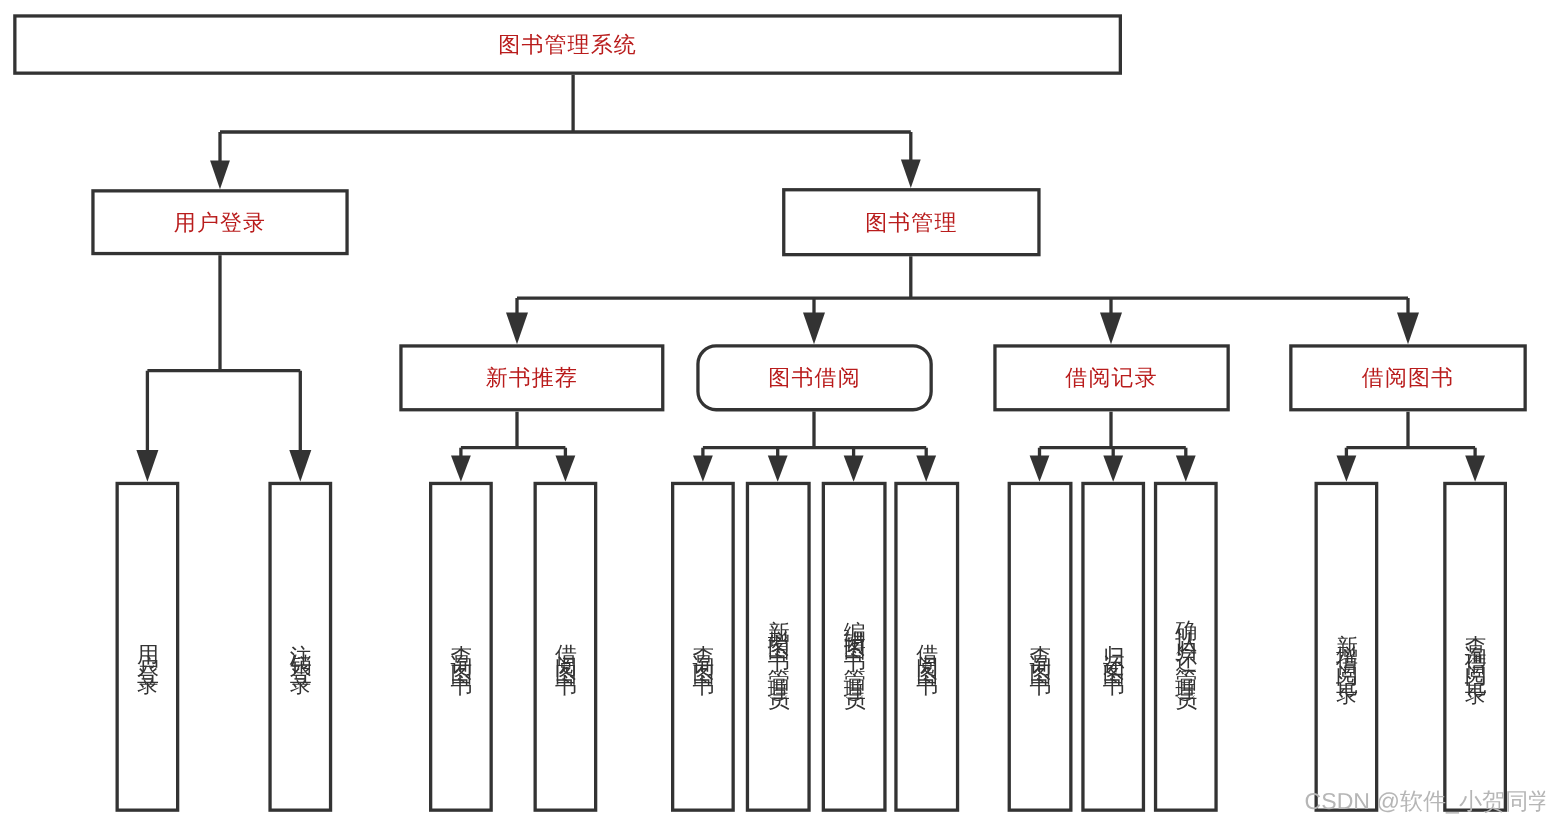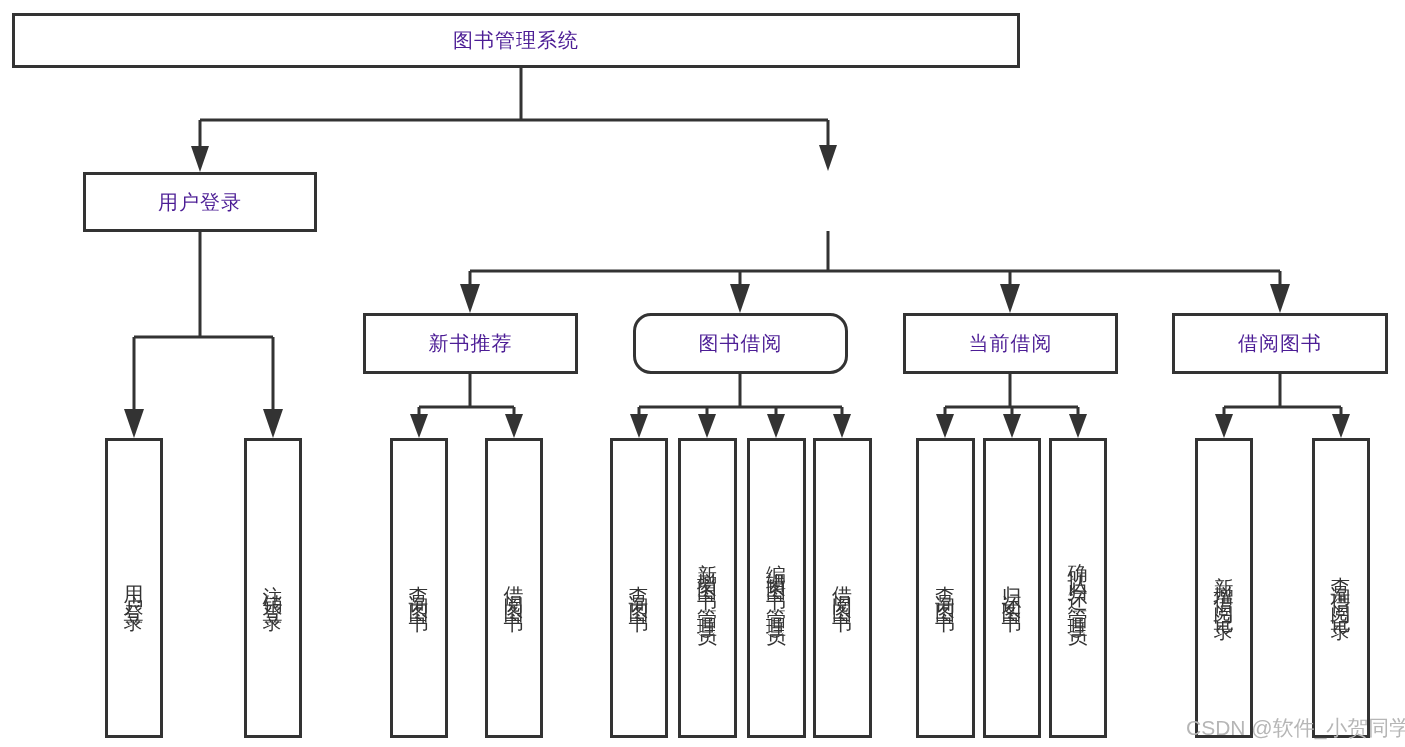--- a/index.html
+++ b/index.html
@@ -10,21 +10,21 @@
     font-family:"Liberation Sans","DejaVu Sans",sans-serif;
     overflow:hidden;
   }
   .wires{position:absolute;left:0;top:0;width:1405px;height:747px;}
   .box{
     position:absolute;box-sizing:border-box;
     border:3px solid #333333;background:#ffffff;
     display:flex;align-items:center;justify-content:center;
     color:#333333;
   }
-  .hlabel{font-size:20px;letter-spacing:1px;white-space:nowrap;color:#4c1d95;}
+  .hlabel{font-size:20px;letter-spacing:1px;white-space:nowrap;color:#b91c1c;}
   .vlabel{
     writing-mode:vertical-rl;text-orientation:mixed;
     font-size:20px;letter-spacing:9px;line-height:1;
     color:#333333;white-space:nowrap;
   }
   .watermark{
     position:absolute;left:1186px;top:714px;
     font-size:21px;color:#b6b6b6;white-space:nowrap;
   }
 </style>
@@ -73,29 +73,32 @@
     </g>
   </svg>
 
   <div class="box" style="left:12px;top:13px;width:1008px;height:55px;">
     <span class="hlabel">图书管理系统</span>
   </div>
 
   <div class="box" style="left:83px;top:172px;width:234px;height:60px;">
     <span class="hlabel">用户登录</span>
   </div>
+  <div class="box" style="left:711px;top:171px;width:235px;height:62px;">
+    <span class="hlabel">图书管理</span>
+  </div>
 
-  <div class="box" style="left:363px;top:313px;width:215px;height:61px;">
+  <div class="box" style="left:363px;top:313px;width:241px;height:61px;">
     <span class="hlabel">新书推荐</span>
   </div>
   <div class="box" style="left:633px;top:313px;width:215px;height:61px;border-radius:18px;">
     <span class="hlabel">图书借阅</span>
   </div>
   <div class="box" style="left:903px;top:313px;width:215px;height:61px;">
-    <span class="hlabel">当前借阅</span>
+    <span class="hlabel">借阅记录</span>
   </div>
   <div class="box" style="left:1172px;top:313px;width:216px;height:61px;">
     <span class="hlabel">借阅图书</span>
   </div>
 
   <div class="box" style="left:105px;top:438px;width:58px;height:300px;">
     <span class="vlabel">用户登录</span>
   </div>
   <div class="box" style="left:244px;top:438px;width:58px;height:300px;">
     <span class="vlabel">注销登录</span>

